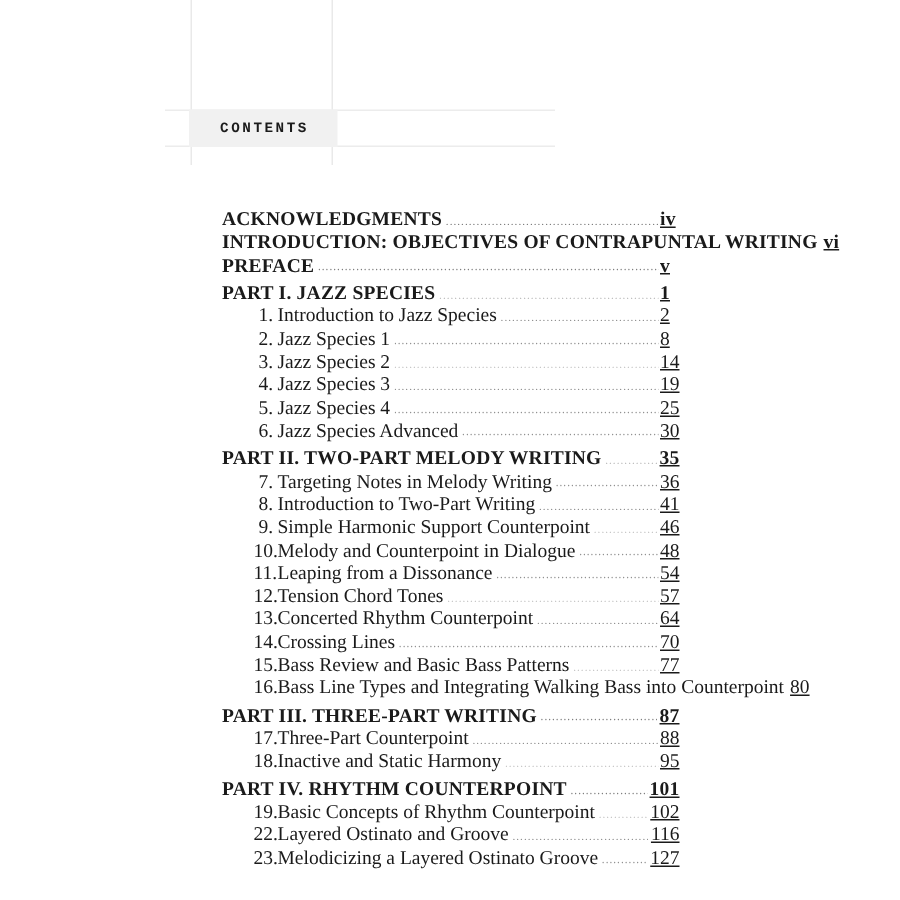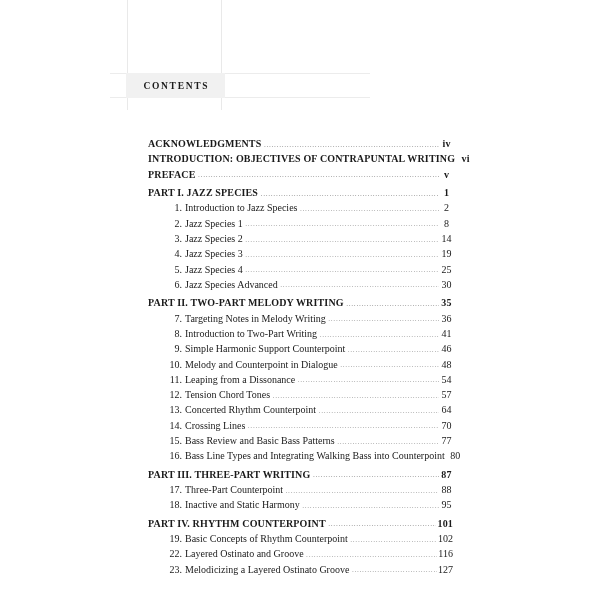--- a/index.html
+++ b/index.html
@@ -45,41 +45,41 @@
   }
   .contents-title {
     position: absolute;
     left: 126px;
     top: 73px;
     width: 99px;
     height: 25px;
     display: flex;
     align-items: center;
     justify-content: center;
-    font-family: Liberation Serif, serif;
+    font-family: Liberation Mono, monospace;
     font-weight: bold;
     font-size: 9.5px;
     letter-spacing: 1.7px;
     color: #1b1b1b;
     text-indent: 1.7px;
     text-align: right;
   }
 
   
   .toc {
     position: absolute;
     left: 148px;
     top: 139px;
     width: 305px;
   }
 
   .toc-row {
     display: flex;
     align-items: baseline;
-    font-size: 10px;
+    font-size: 13px;
     color: #1a1a1a;
     line-height: 1;
     height: 15.3px;
     white-space: nowrap;
   }
 
   .toc-row .num {
     flex: 0 0 auto;
     text-align: right;
     padding-right: 3px;
@@ -100,22 +100,23 @@
     left: 0;
     bottom: -1px;
     letter-spacing: 0.7px;
     font-size: 7.4px;
     color: #8d8d8d;
     white-space: nowrap;
   }
   .toc-row .page {
     flex: 0 0 auto;
     padding-left: 1.5px;
-    text-align: center;
+    text-align: left;
     min-width: 13px;
+    text-decoration: underline;
   }
 
   
   .toc-row.front .label,
   .toc-row.front .page,
   .toc-row.part .label,
   .toc-row.part .page,
   .toc-row.back .label,
   .toc-row.back .page {
     font-weight: bold;

